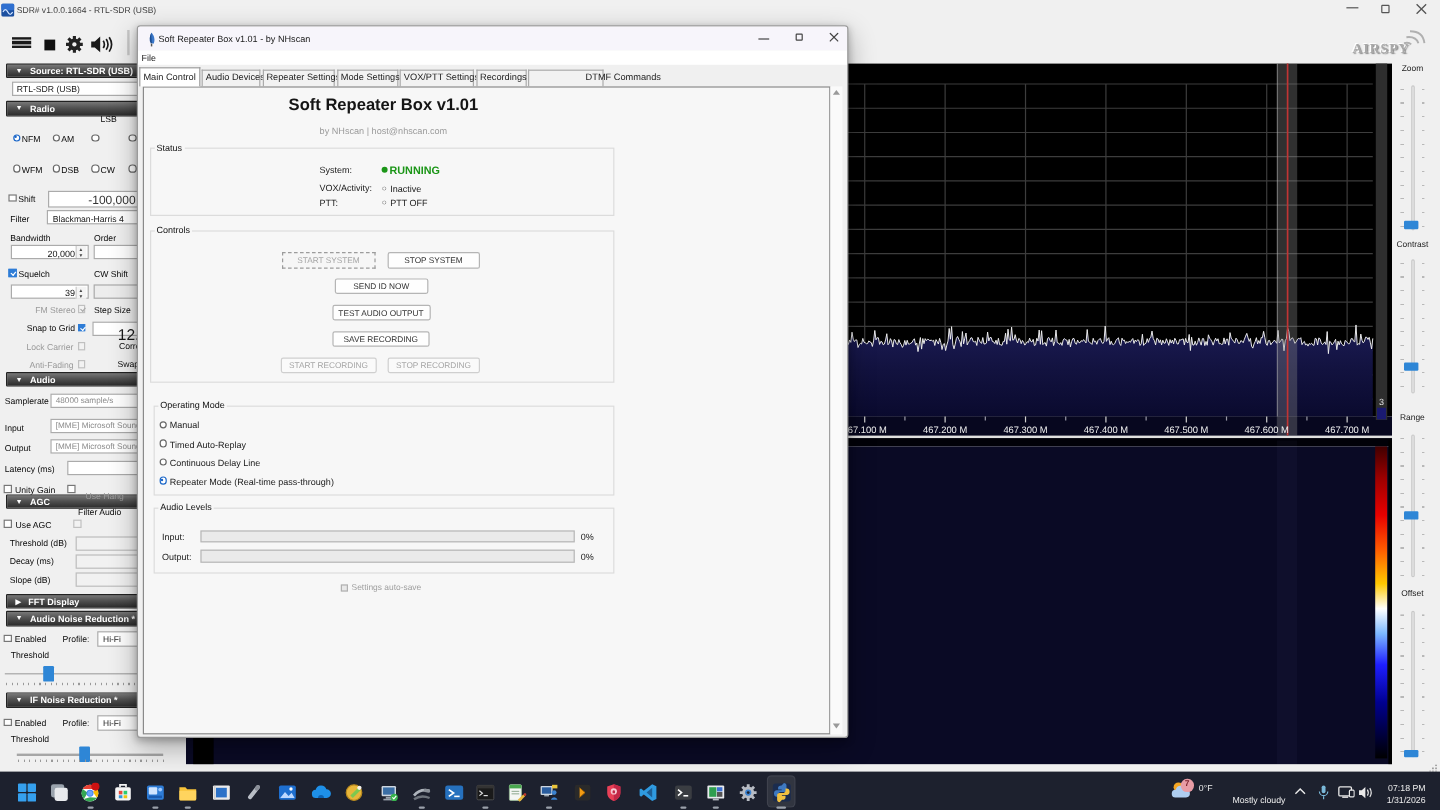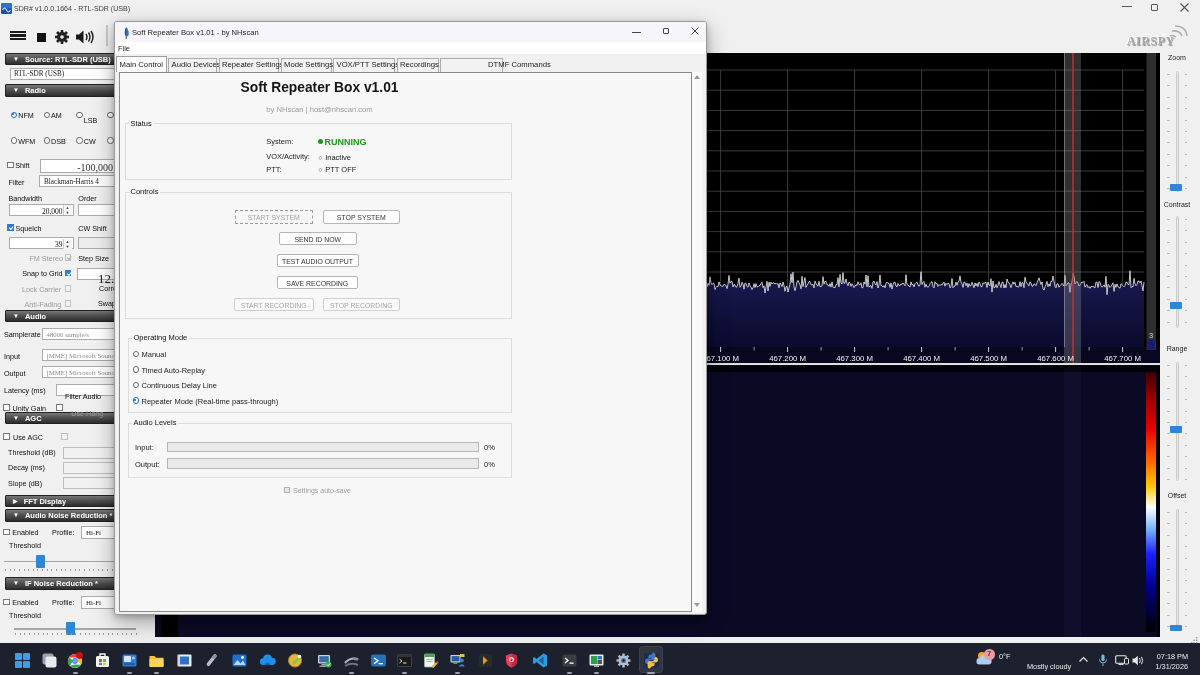--- a/index.html
+++ b/index.html
@@ -1,19 +1,19 @@
 <!DOCTYPE html>
 <html><head><meta charset="utf-8">
 <style>
 *{margin:0;padding:0;box-sizing:border-box;}
 html,body{width:1200px;height:675px;overflow:hidden;font-family:"Liberation Sans",sans-serif;background:#f0f0f0;}
 .abs{position:absolute;}
 .lbl{position:absolute;font-size:7.2px;color:#0a0a0a;white-space:nowrap;line-height:1;}
 .dlbl{position:absolute;font-size:7.2px;color:#9a9a9a;white-space:nowrap;line-height:1;}
-.fld{position:absolute;background:#fff;border:1px solid #ababab;font-family:Liberation Serif, serif;}
+.fld{position:absolute;background:#fff;border:1px solid #ababab;}
 .hdr{position:absolute;left:5px;width:150px;height:12.5px;background:linear-gradient(#787878,#515151 45%,#2d2d2d);border:1px solid #222;border-radius:1px;color:#fff;font-size:7.5px;font-weight:bold;line-height:11px;}
 .hdr .tri{display:inline-block;margin:0 6px 0 7px;font-size:6px;vertical-align:1px;}
 .cb{position:absolute;width:6.5px;height:6.5px;background:#fff;border:1px solid #777;}
 .cb.on{background:#2e7cd6;border-color:#2e7cd6;}
 .cb.on:after{content:"";position:absolute;left:1px;top:1.2px;width:3px;height:1.6px;border-left:1px solid #fff;border-bottom:1px solid #fff;transform:rotate(-50deg);}
 .cb.dis{background:#f2f2f2;border-color:#c0c0c0;}
 .cb.dis.chk:after{content:"";position:absolute;left:1px;top:1.2px;width:3px;height:1.6px;border-left:1px solid #aaa;border-bottom:1px solid #aaa;transform:rotate(-50deg);}
 .rad{position:absolute;width:6.5px;height:6.5px;border-radius:50%;background:#fff;border:1px solid #666;}
 .rad.on{border:1.8px solid #1a66c8;}
 .rad.on:after{content:"";position:absolute;left:0.6px;top:0.6px;width:2px;height:2px;border-radius:50%;background:#1a66c8;}
@@ -73,21 +73,21 @@
     <div class="hdr" style="top:52.5px;"><span class="tri">▼</span>Source: RTL-SDR (USB)</div>
     <div class="fld" style="left:10px;top:67.5px;width:140px;height:12.5px;">
       <div class="dtxt" style="left:3px;top:2.8px;font-size:7.2px;">RTL-SDR (USB)</div>
     </div>
     <div class="hdr" style="top:84px;"><span class="tri">▼</span>Radio</div>
     <div class="rad on" style="left:10.8px;top:111.8px;"></div>
     <div class="lbl" style="left:18.200000000000003px;top:112.0px;">NFM</div>
     <div class="rad" style="left:43.6px;top:111.8px;"></div>
     <div class="lbl" style="left:51.0px;top:112.0px;">AM</div>
     <div class="rad" style="left:76.3px;top:111.8px;"></div>
-    <div class="lbl" style="left:83.7px;top:117px;">LSB</div>
+    <div class="lbl" style="left:83.7px;top:96px;">LSB</div>
     <div class="rad" style="left:107px;top:111.8px;"></div>
     <div class="rad" style="left:10.8px;top:137.4px;"></div>
     <div class="lbl" style="left:18.200000000000003px;top:137.6px;">WFM</div>
     <div class="rad" style="left:43.6px;top:137.4px;"></div>
     <div class="lbl" style="left:51.0px;top:137.6px;">DSB</div>
     <div class="rad" style="left:76.3px;top:137.4px;"></div>
     <div class="lbl" style="left:83.7px;top:137.6px;">CW</div>
     <div class="rad" style="left:107px;top:137.4px;"></div>
     <div class="cb" style="left:7px;top:161.8px;"></div>
     <div class="lbl" style="left:15.2px;top:162px;">Shift</div>
@@ -138,21 +138,21 @@
     </div>
     <div class="lbl" style="left:4px;top:369.5px;">Output</div>
     <div class="fld" style="left:42px;top:365.8px;width:108px;height:12.5px;">
       <div class="dtxt" style="left:3.5px;top:3px;font-size:6.8px;color:#8a8a8a;">[MME] Microsoft Sound M</div>
     </div>
     <div class="lbl" style="left:4px;top:387px;">Latency (ms)</div>
     <div class="fld" style="left:56px;top:383.8px;width:94px;height:12px;"></div>
     <div class="cb" style="left:3.3px;top:404.3px;"></div>
     <div class="lbl" style="left:12.5px;top:404.6px;">Unity Gain</div>
     <div class="cb" style="left:56.2px;top:404.3px;"></div>
-    <div class="lbl" style="left:65.1px;top:393px;text-align:center;">Filter Audio</div>
+    <div class="lbl" style="left:65.1px;top:423px;text-align:center;">Filter Audio</div>
     <div class="hdr" style="top:411.8px;"><span class="tri">▼</span>AGC</div>
     <div class="cb" style="left:3.3px;top:433.3px;"></div>
     <div class="lbl" style="left:13px;top:433.6px;">Use AGC</div>
     <div class="cb dis" style="left:61px;top:433.3px;"></div>
     <div class="dlbl" style="left:71.2px;top:410px;">Use Hang</div>
     <div class="lbl" style="left:8.1px;top:449.0px;">Threshold (dB)</div>
     <div class="fld" style="left:63.1px;top:446.5px;width:87px;height:12.3px;background:#f1f1f1;border-color:#bdbdbd;"></div>
     <div class="lbl" style="left:8.1px;top:464.3px;">Decay (ms)</div>
     <div class="fld" style="left:63.1px;top:461.8px;width:87px;height:12.3px;background:#f1f1f1;border-color:#bdbdbd;"></div>
     <div class="lbl" style="left:8.1px;top:479.5px;">Slope (dB)</div>

